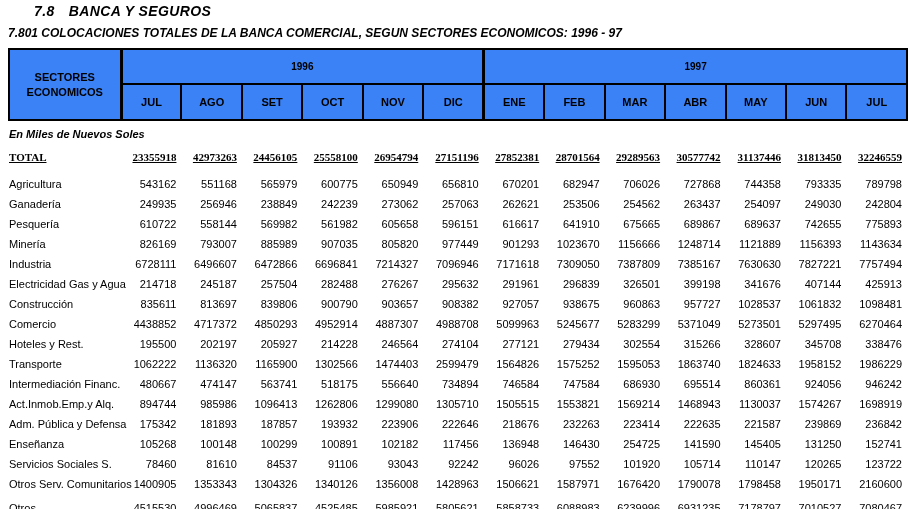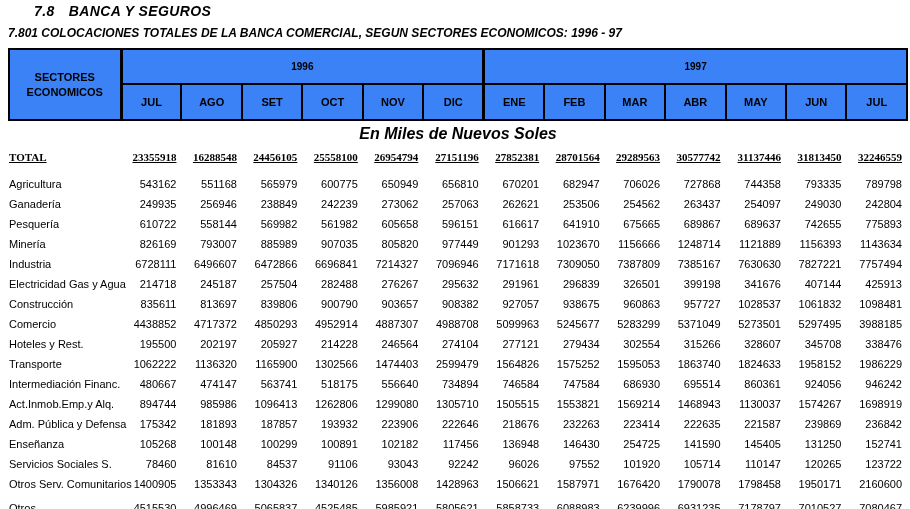--- a/index.html
+++ b/index.html
@@ -40,23 +40,22 @@
   th.month-cell { height: 18px; }
   th.sector-head { font-size: 11px; line-height: 15px; border-right: 3px solid #000; }
   .group-start { border-left: 3px solid #000 !important; }
   tbody td {
     font-size: 11px;
     padding: 0;
     height: 20px; line-height: 20px;
     white-space: nowrap;
   }
   tr.units-row td {
-    text-align: center;
     font-style: italic; font-weight: bold;
-    font-size: 16px;
+    font-size: 11px;
     height: 23px; line-height: 26px;
   }
   tr.total-row td {
     font-weight: bold;
     text-decoration: underline;
     height: 20px;
     padding-bottom: 7px;
     font-family: Liberation Serif, serif;
   }
   td.label { text-align: left; overflow: visible; }
@@ -112,21 +111,21 @@
         <th class="month-cell">JUL</th>
       </tr>
   </thead>
   <tbody id="table-body">
     <tr class="units-row">
       <td colspan="14">En Miles de Nuevos Soles</td>
     </tr>
   <tr class="total-row">
         <td class="label">TOTAL</td>
         <td class="num">23355918</td>
-        <td class="num">16288548</td>
+        <td class="num">42973263</td>
         <td class="num">24456105</td>
         <td class="num">25558100</td>
         <td class="num">26954794</td>
         <td class="num">27151196</td>
         <td class="num">27852381</td>
         <td class="num">28701564</td>
         <td class="num">29289563</td>
         <td class="num">30577742</td>
         <td class="num">31137446</td>
         <td class="num">31813450</td>
@@ -251,21 +250,21 @@
         <td class="num">4850293</td>
         <td class="num">4952914</td>
         <td class="num">4887307</td>
         <td class="num">4988708</td>
         <td class="num">5099963</td>
         <td class="num">5245677</td>
         <td class="num">5283299</td>
         <td class="num">5371049</td>
         <td class="num">5273501</td>
         <td class="num">5297495</td>
-        <td class="num">3988185</td>
+        <td class="num">6270464</td>
       </tr>
       <tr class="data-row">
         <td class="label">Hoteles y Rest.</td>
         <td class="num">195500</td>
         <td class="num">202197</td>
         <td class="num">205927</td>
         <td class="num">214228</td>
         <td class="num">246564</td>
         <td class="num">274104</td>
         <td class="num">277121</td>

